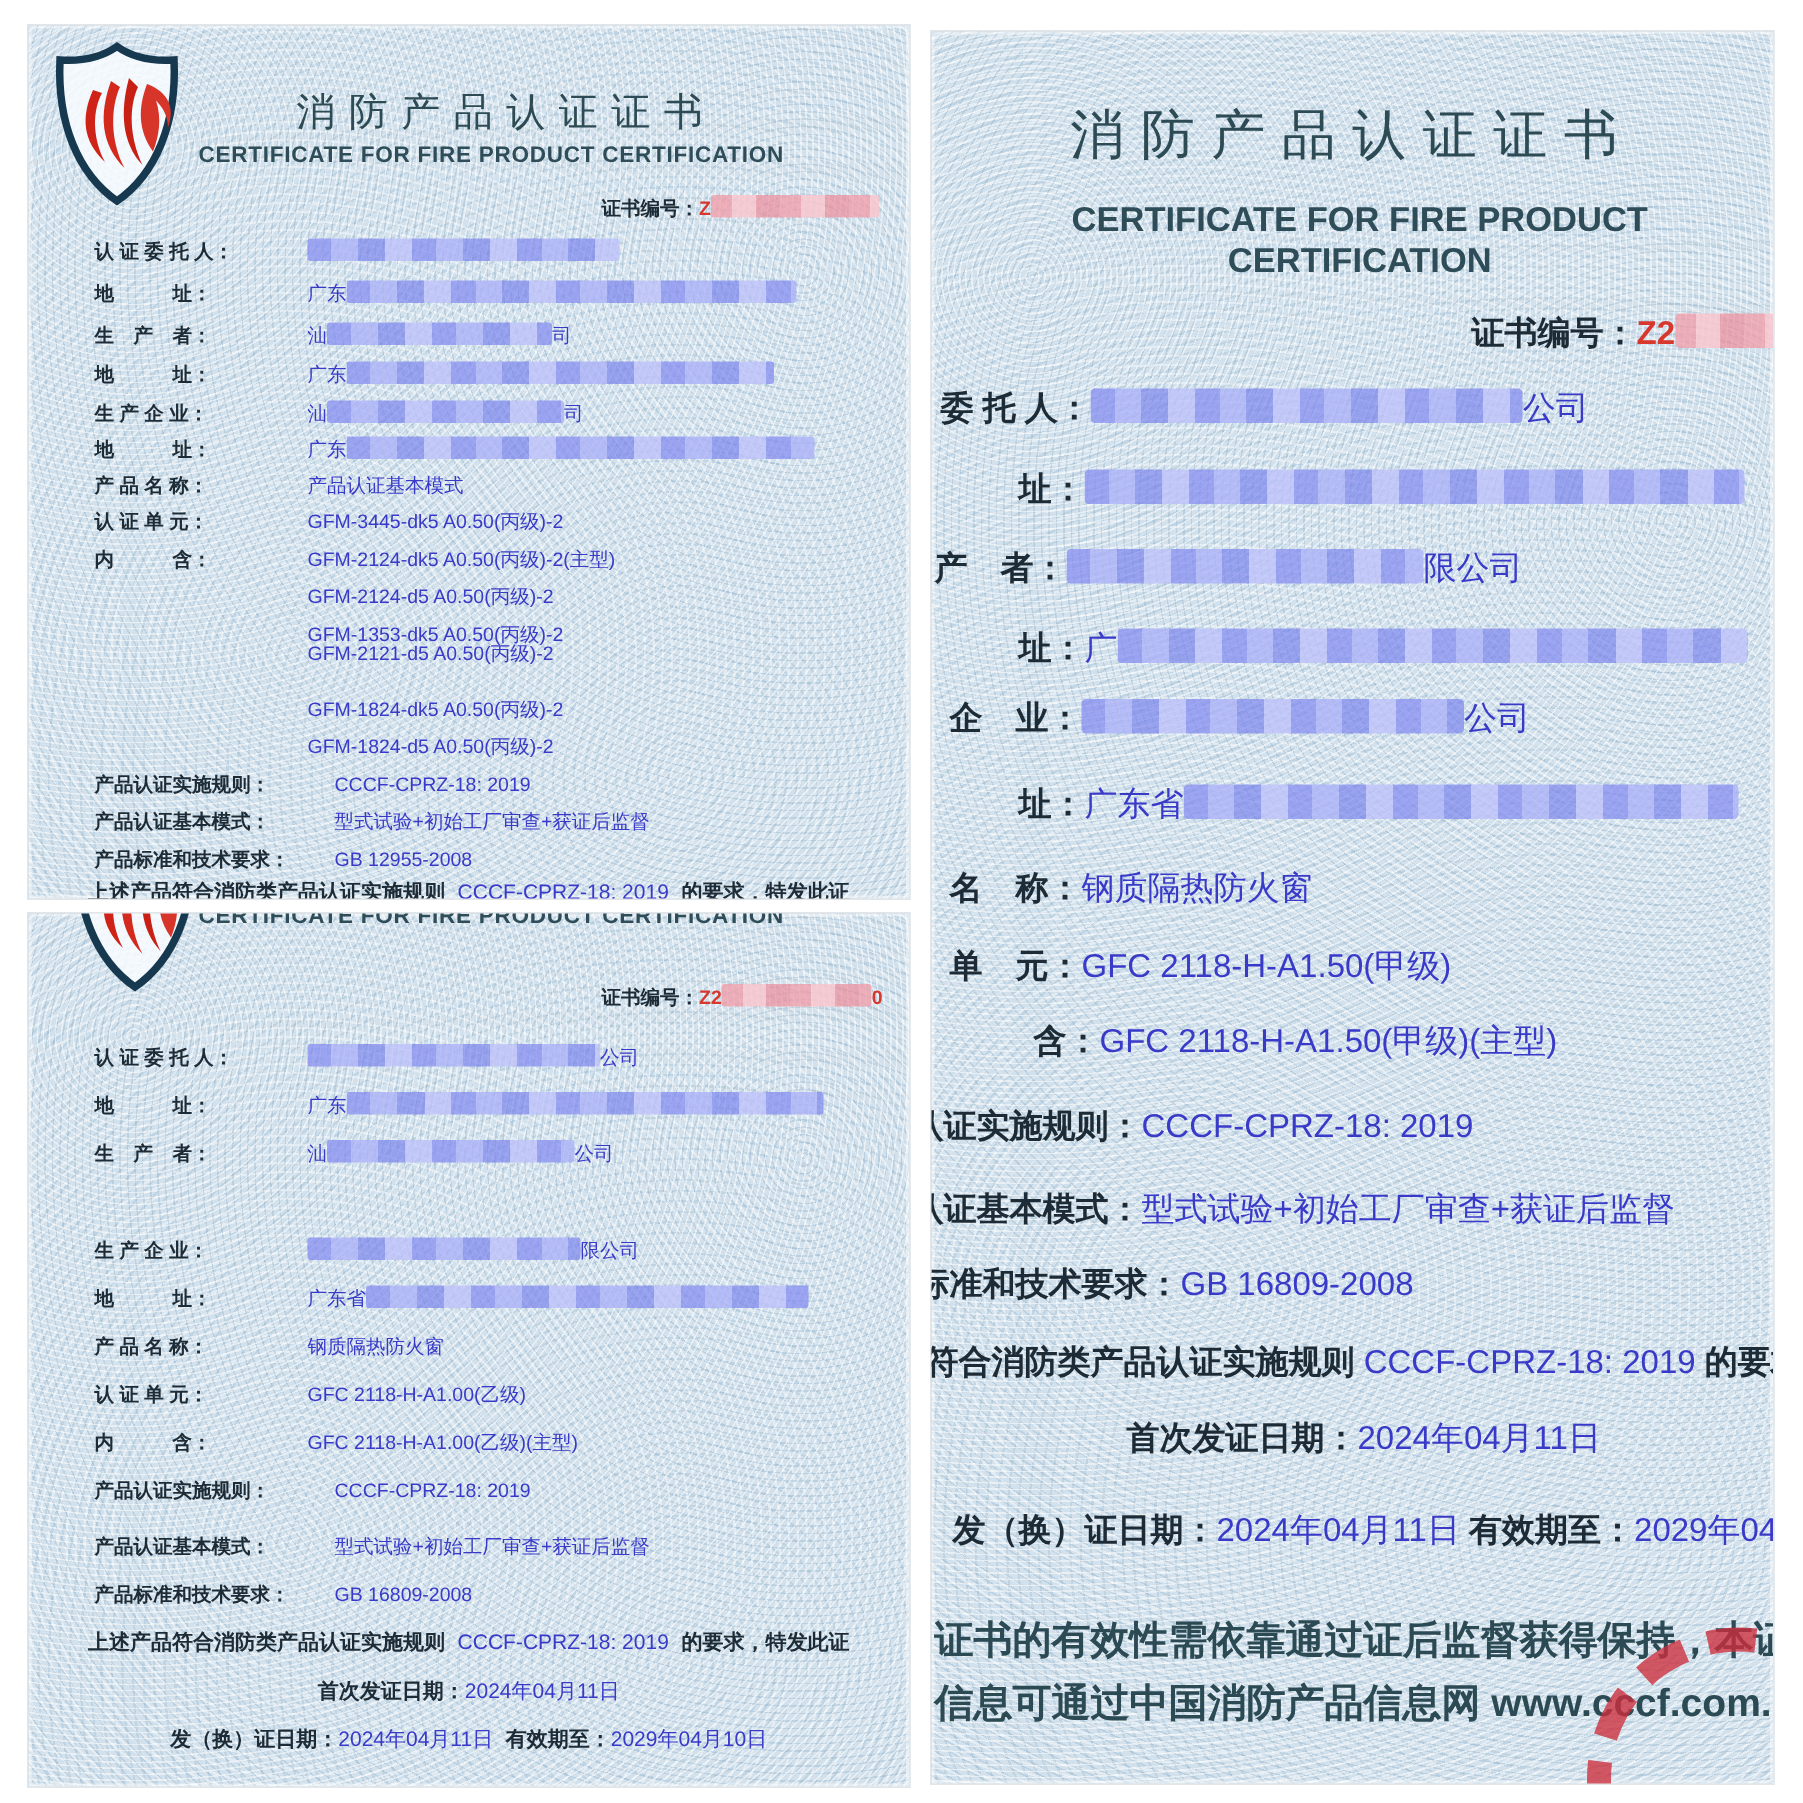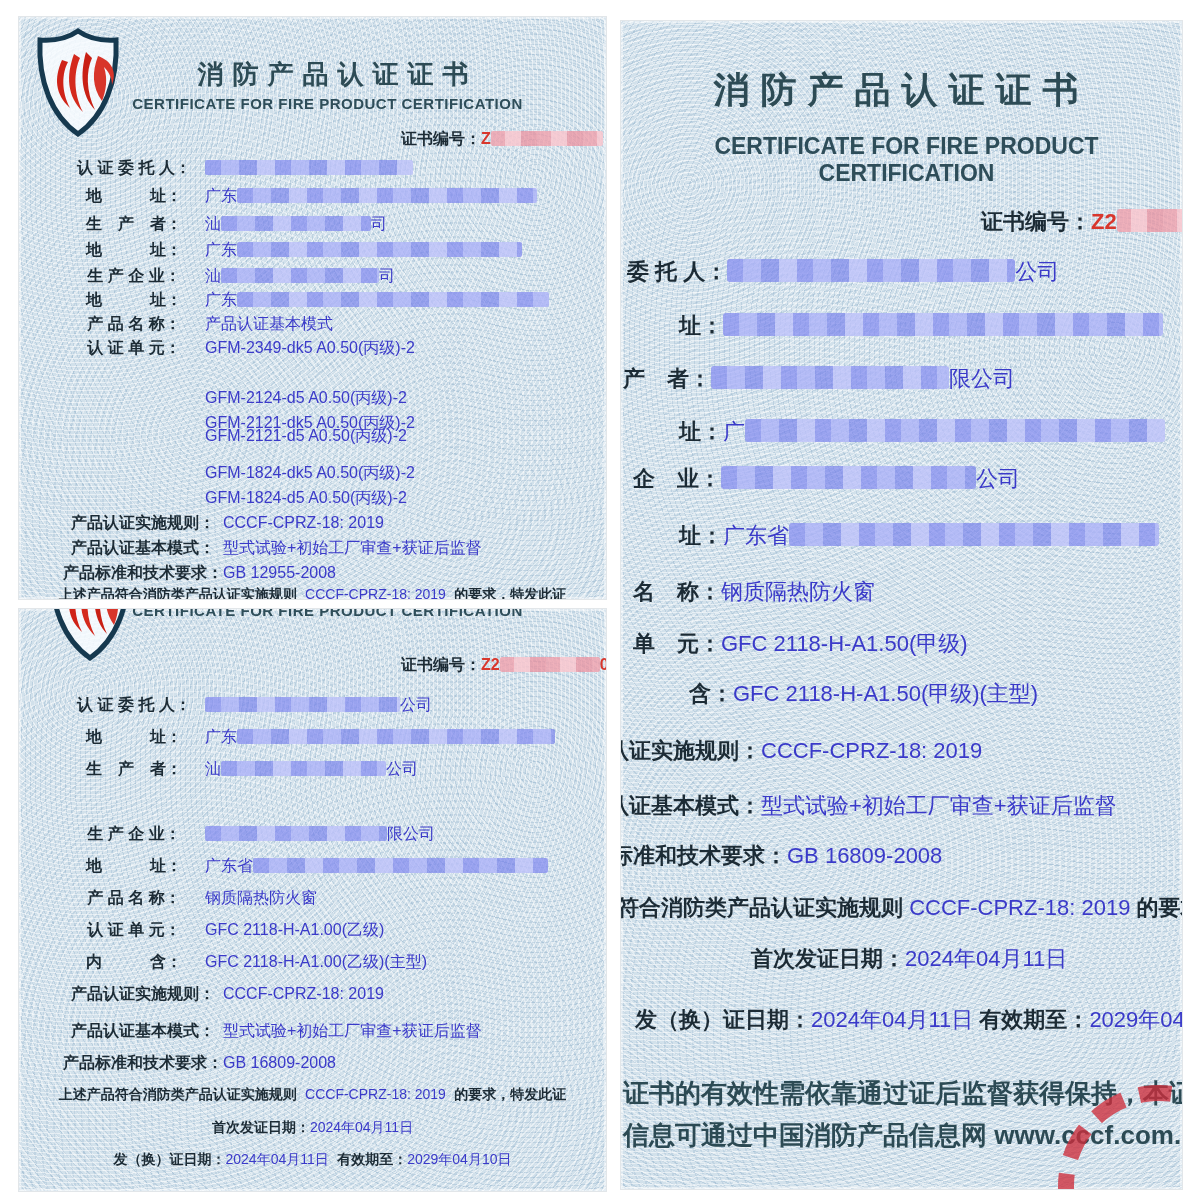--- a/index.html
+++ b/index.html
@@ -17,31 +17,31 @@
       repeating-radial-gradient(circle at 30% 72%, rgba(255,255,255,.40) 0 1.5px, rgba(0,0,0,0) 1.5px 6px),
       repeating-radial-gradient(circle at 74% 86%, rgba(128,164,194,.22) 0 1.5px, rgba(0,0,0,0) 1.5px 7px);
     border:1px solid #e2e6e9;
     box-shadow: inset 0 0 0 2px rgba(255,255,255,.45);
   }
   #cert-tl{left:18px;top:16px;width:587px;height:582px;}
   #cert-bl{left:18px;top:608px;width:587px;height:582px;}
   #cert-r {left:620px;top:20px;width:561px;height:1168px;}
 
   .row{position:absolute;white-space:nowrap;}
-  .lc .row{left:44px;font-size:16px;line-height:17px;text-align:center;}
+  .lc .row{left:44px;font-size:13px;line-height:17px;}
   .lc .lbl{display:inline-block;width:142px;color:#1c2b35;font-weight:600;}
   .blue{color:#3a3ac9;}
   .red{color:#d8372d;font-weight:600;}
   .dark{color:#1c2b35;font-weight:600;}
 
   .rd,.rp{display:inline-block;height:15px;border-radius:2px;vertical-align:-2px;}
   .rd{background:repeating-linear-gradient(90deg, rgba(130,138,240,.72) 0 16px, rgba(170,176,248,.78) 16px 34px, rgba(116,126,236,.66) 34px 52px, rgba(188,192,250,.78) 52px 70px);}
   .rp{background:repeating-linear-gradient(90deg, rgba(240,158,170,.78) 0 14px, rgba(249,198,206,.85) 14px 30px, rgba(236,142,156,.72) 30px 46px);}
 
-  .cert-title{position:absolute;left:70px;right:20px;text-align:center;color:#2d4b55;font-weight:700;}
+  .cert-title{position:absolute;left:70px;right:20px;text-align:center;color:#2d4b55;font-weight:400;}
   .lc .cert-title{top:40px;font-size:26px;letter-spacing:9px;}
   .cert-sub{position:absolute;left:40px;right:10px;text-align:center;color:#2e4d59;font-weight:600;}
   .lc .cert-sub{top:78px;font-size:15px;letter-spacing:.5px;}
 
   .foot{position:absolute;left:8px;right:8px;text-align:center;font-size:14px;white-space:nowrap;}
   .foot .dark,.centerline .dark{font-weight:600;font-family:Liberation Mono, monospace;}
   .centerline{position:absolute;left:8px;right:8px;text-align:center;font-size:14px;white-space:nowrap;}
 
   
   .rc{font-size:22px;}
@@ -94,24 +94,27 @@
   <div class="row" style="top:250px">
     <span class="lbl">生 产 企 业：</span><span class="blue">汕</span><span class="rd" style="width:158px"></span><span class="blue">司</span>
   </div>
   <div class="row" style="top:274px">
     <span class="lbl">地　　　址：</span><span class="blue">广东</span><span class="rd" style="width:312px"></span>
   </div>
   <div class="row" style="top:298px">
     <span class="lbl">产 品 名 称：</span><span class="blue">产品认证基本模式</span>
   </div>
   <div class="row" style="top:322px">
-    <span class="lbl">认 证 单 元：</span><span class="blue">GFM-2349-dk5 A0.50(丙级)-2</span>
+    <span class="lbl">认 证 单 元：</span><span class="blue">GFM-3445-dk5 A0.50(丙级)-2</span>
+  </div>
+  <div class="row" style="top:347px">
+    <span class="lbl">内　　　含：</span><span class="blue">GFM-2124-dk5 A0.50(丙级)-2(主型)</span>
   </div>
   <div class="row" style="top:372px;left:186px"><span class="blue">GFM-2124-d5 A0.50(丙级)-2</span></div>
-  <div class="row" style="top:397px;left:186px"><span class="blue">GFM-2121-dk5 A0.50(丙级)-2</span></div>
+  <div class="row" style="top:397px;left:186px"><span class="blue">GFM-1353-dk5 A0.50(丙级)-2</span></div>
   <div class="row" style="top:410px;left:186px"><span class="blue">GFM-2121-d5 A0.50(丙级)-2</span></div>
   <div class="row" style="top:447px;left:186px"><span class="blue">GFM-1824-dk5 A0.50(丙级)-2</span></div>
   <div class="row" style="top:472px;left:186px"><span class="blue">GFM-1824-d5 A0.50(丙级)-2</span></div>
   <div class="row" style="top:497px">
     <span class="lbl" style="width:160px">产品认证实施规则：</span><span class="blue">CCCF-CPRZ-18: 2019</span>
   </div>
   <div class="row" style="top:522px">
     <span class="lbl" style="width:160px">产品认证基本模式：</span><span class="blue">型式试验+初始工厂审查+获证后监督</span>
   </div>
   <div class="row" style="top:547px">

